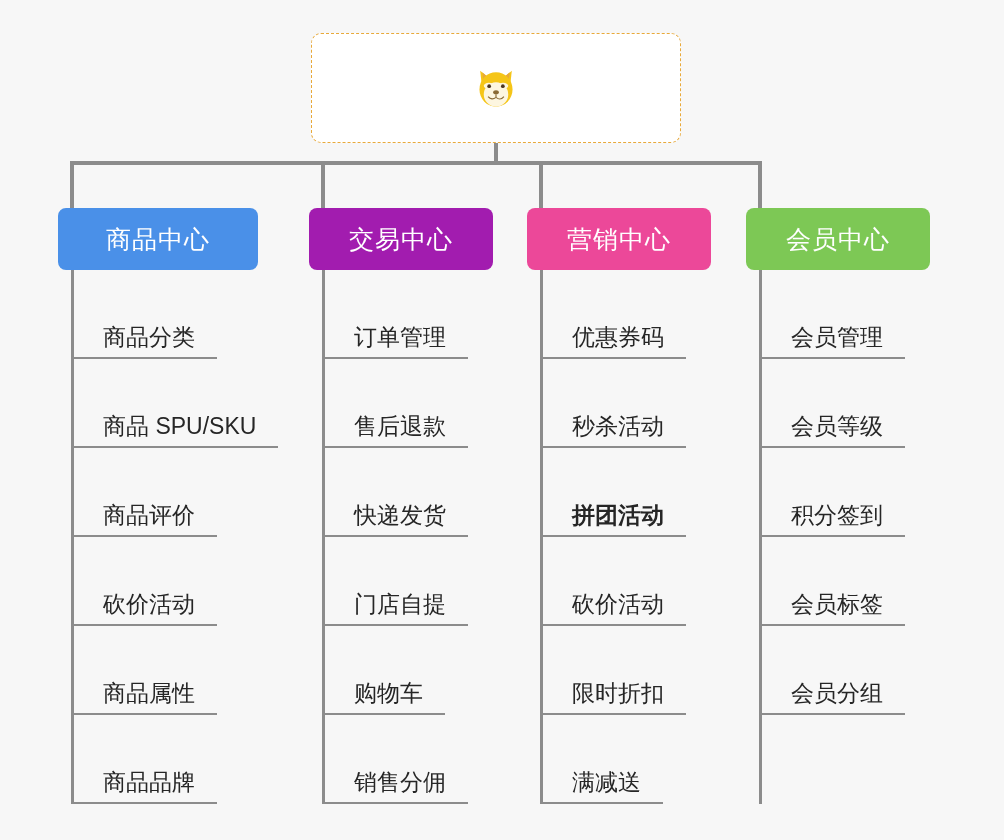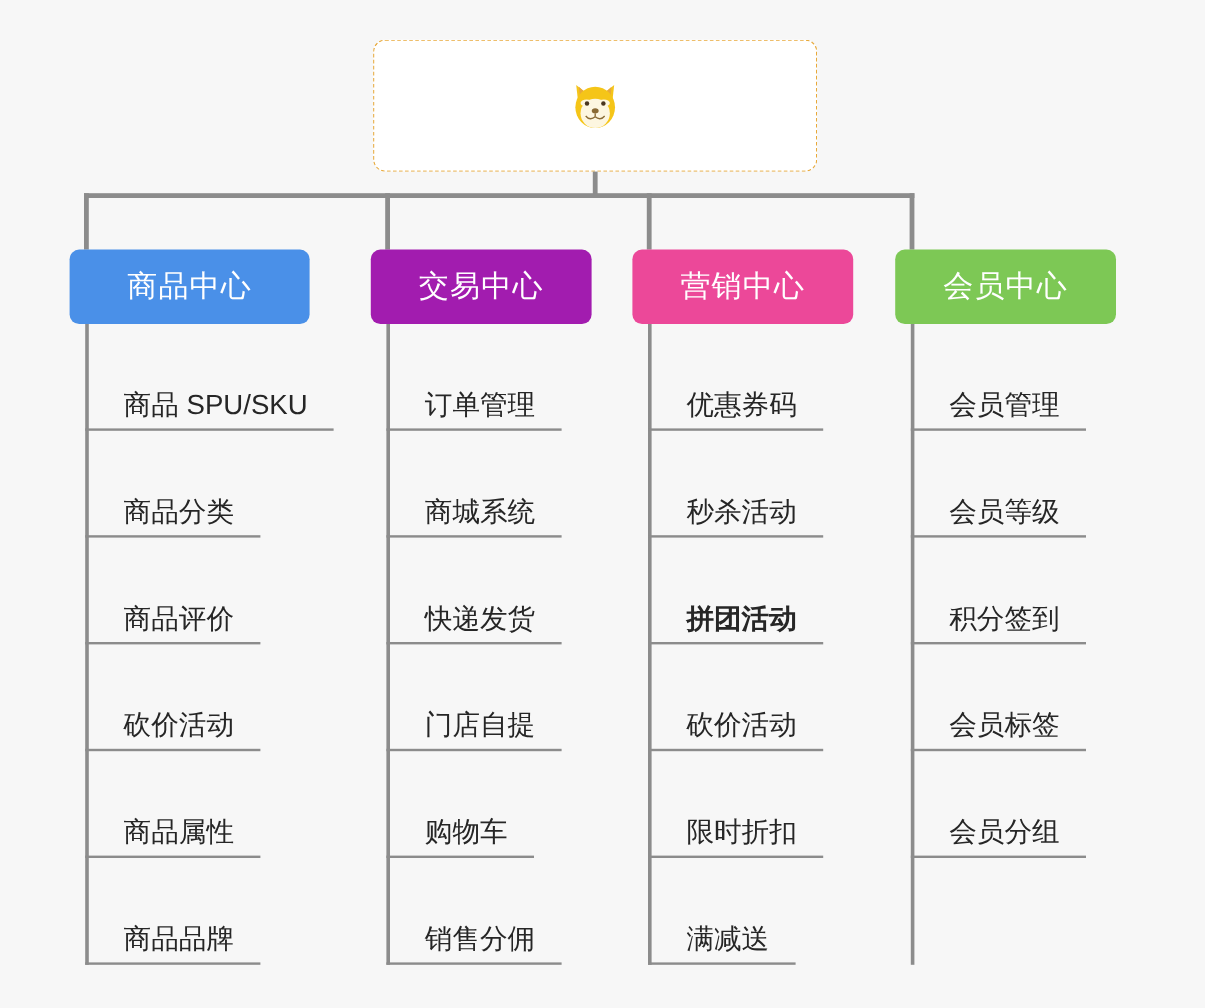--- a/index.html
+++ b/index.html
@@ -130,45 +130,45 @@
   <div class="cat-box" id="cat-2" style="left: 527px; width: 184px; background: #ec4899;">
     <span class="cat-label">营销中心</span>
   </div>
   <div class="cat-box" id="cat-3" style="left: 746px; width: 184px; background: rgb(125, 200, 85);">
     <span class="cat-label">会员中心</span>
   </div>
 
   <div class="branch" id="branch-0" style="left: 71px;">
     <div class="trunk" style="background: rgb(140, 140, 140); height: 534px;"></div>
   <div class="leaf">
+        <div class="leaf-inner" style="border-bottom-color: rgb(140, 140, 140);"><span class="leaf-label">商品分类</span></div>
+      </div>
+      <div class="leaf">
         <div class="leaf-inner" style="border-bottom-color: rgb(140, 140, 140);"><span class="leaf-label">商品 SPU/SKU</span></div>
       </div>
       <div class="leaf">
-        <div class="leaf-inner" style="border-bottom-color: rgb(140, 140, 140);"><span class="leaf-label">商品分类</span></div>
-      </div>
-      <div class="leaf">
         <div class="leaf-inner" style="border-bottom-color: rgb(140, 140, 140);"><span class="leaf-label">商品评价</span></div>
       </div>
       <div class="leaf">
         <div class="leaf-inner" style="border-bottom-color: rgb(140, 140, 140);"><span class="leaf-label">砍价活动</span></div>
       </div>
       <div class="leaf">
         <div class="leaf-inner" style="border-bottom-color: rgb(140, 140, 140);"><span class="leaf-label">商品属性</span></div>
       </div>
       <div class="leaf">
         <div class="leaf-inner" style="border-bottom-color: rgb(140, 140, 140);"><span class="leaf-label">商品品牌</span></div>
       </div>
     </div>
   <div class="branch" id="branch-1" style="left: 322px;">
     <div class="trunk" style="background: rgb(140, 140, 140); height: 534px;"></div>
   <div class="leaf">
         <div class="leaf-inner" style="border-bottom-color: rgb(140, 140, 140);"><span class="leaf-label">订单管理</span></div>
       </div>
       <div class="leaf">
-        <div class="leaf-inner" style="border-bottom-color: rgb(140, 140, 140);"><span class="leaf-label">商城系统</span></div>
+        <div class="leaf-inner" style="border-bottom-color: rgb(140, 140, 140);"><span class="leaf-label">售后退款</span></div>
       </div>
       <div class="leaf">
         <div class="leaf-inner" style="border-bottom-color: rgb(140, 140, 140);"><span class="leaf-label">快递发货</span></div>
       </div>
       <div class="leaf">
         <div class="leaf-inner" style="border-bottom-color: rgb(140, 140, 140);"><span class="leaf-label">门店自提</span></div>
       </div>
       <div class="leaf">
         <div class="leaf-inner" style="border-bottom-color: rgb(140, 140, 140);"><span class="leaf-label">购物车</span></div>
       </div>

